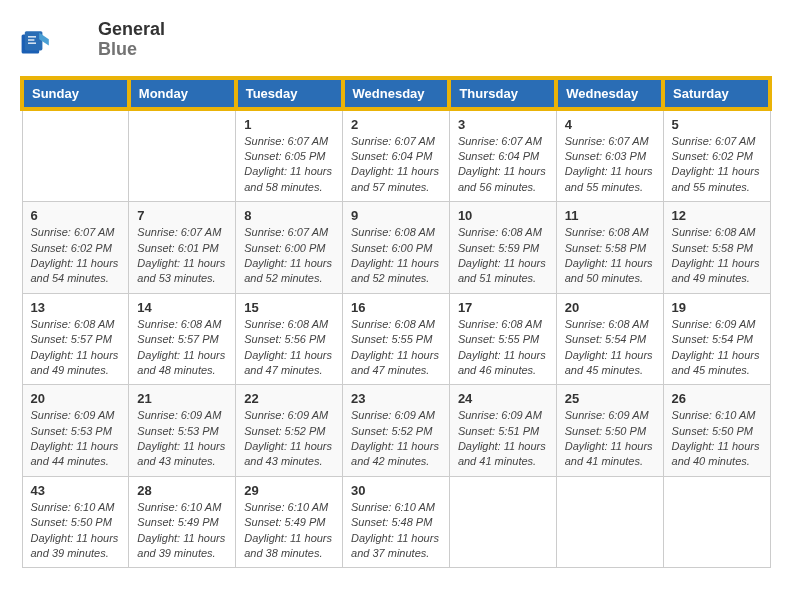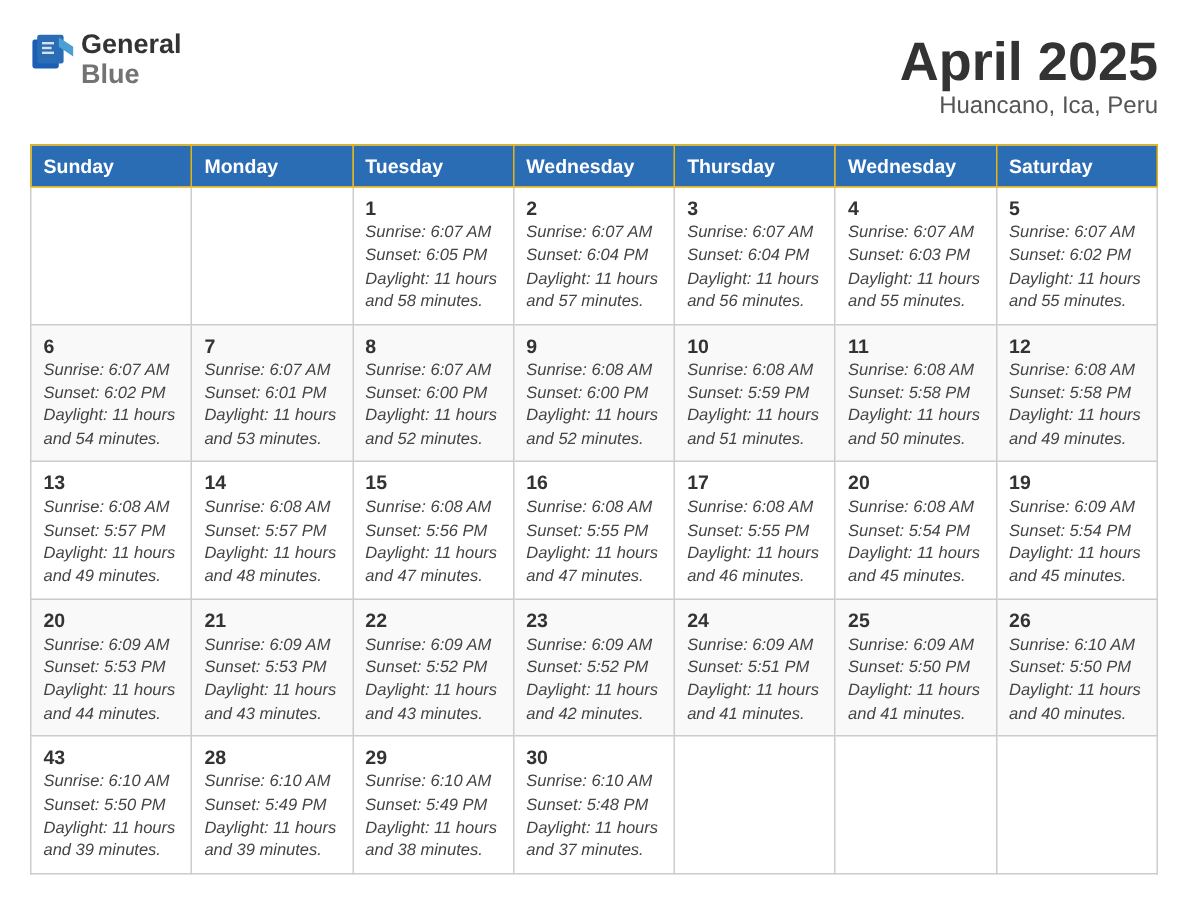--- a/index.html
+++ b/index.html
@@ -11,21 +11,22 @@
       padding: 20px;
     }
     .header {
       display: flex;
       justify-content: space-between;
       align-items: flex-start;
       margin-bottom: 16px;
     }
     .logo {
       display: flex;
-      align-items: flex-start;
+      align-items: flex-end;
+      gap: 44px;
     }
     .logo-text {
       display: flex;
       flex-direction: column;
       line-height: 1.1;
     }
     .logo-general {
       font-size: 18px;
       font-weight: bold;
       color: #333;
@@ -57,21 +58,21 @@
       border-collapse: collapse;
       border: 1px solid #ccc;
     }
     .calendar th {
       background-color: #2a6db5;
       color: white;
       text-align: left;
       padding: 6px 8px;
       font-size: 13px;
       font-weight: bold;
-      border: 1px solid #eab308;
+      border: 4px solid #eab308;
     }
     .calendar td {
       vertical-align: top;
       padding: 6px 8px;
       border: 1px solid #ccc;
       width: 14.28%;
       min-height: 80px;
       font-size: 11px;
       color: #333;
       background: #fff;
@@ -110,24 +111,20 @@
       <polygon points="24,6 36,14 36,22 24,14" fill="#4a9fd4"></polygon>
       <rect x="10" y="10" width="10" height="2" fill="white" opacity="0.8"></rect>
       <rect x="10" y="14" width="8" height="2" fill="white" opacity="0.8"></rect>
       <rect x="10" y="18" width="10" height="2" fill="white" opacity="0.8"></rect>
     </svg>
     <div class="logo-text">
       <span class="logo-general">General</span>
       <span class="logo-blue">Blue</span>
     </div>
   </div>
-  <div class="title-section">
-    <div class="month-title">April 2025</div>
-    <div class="location">Huancano, Ica, Peru</div>
-  </div>
 </div>
 
 <table class="calendar">
   <thead>
     <tr>
       <th>Sunday</th>
       <th>Monday</th>
       <th>Tuesday</th>
       <th>Wednesday</th>
       <th>Thursday</th>

